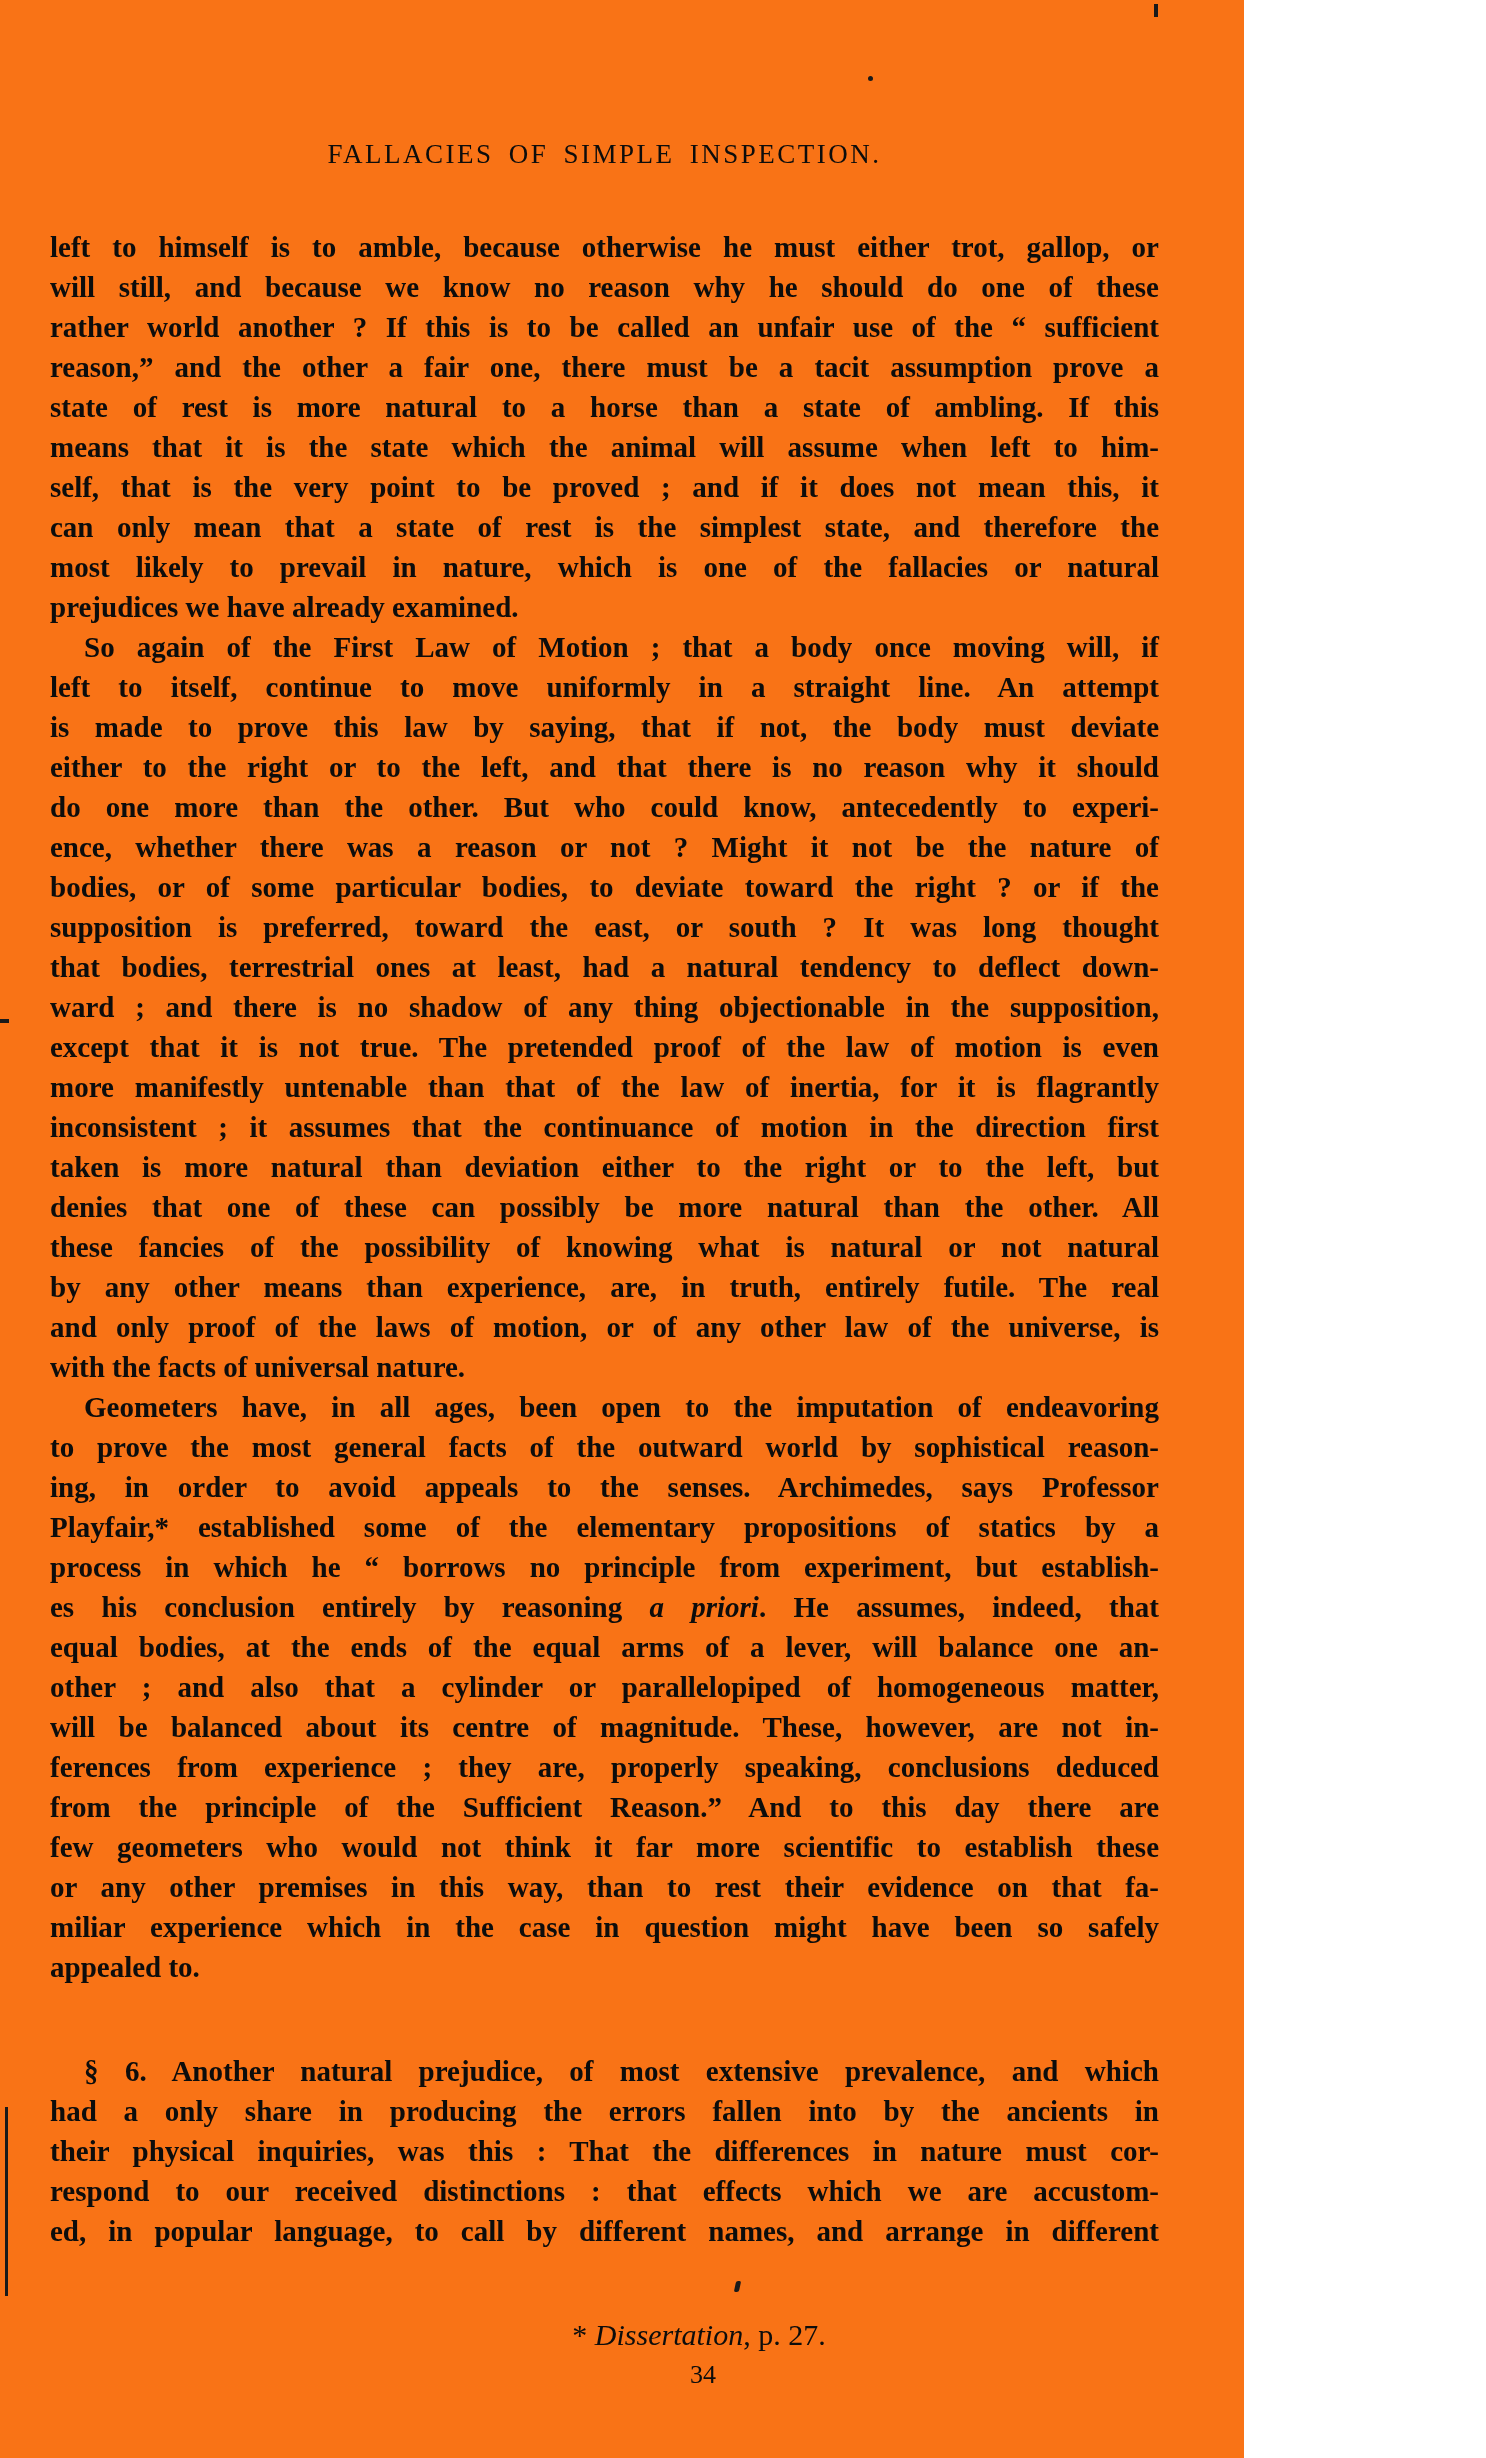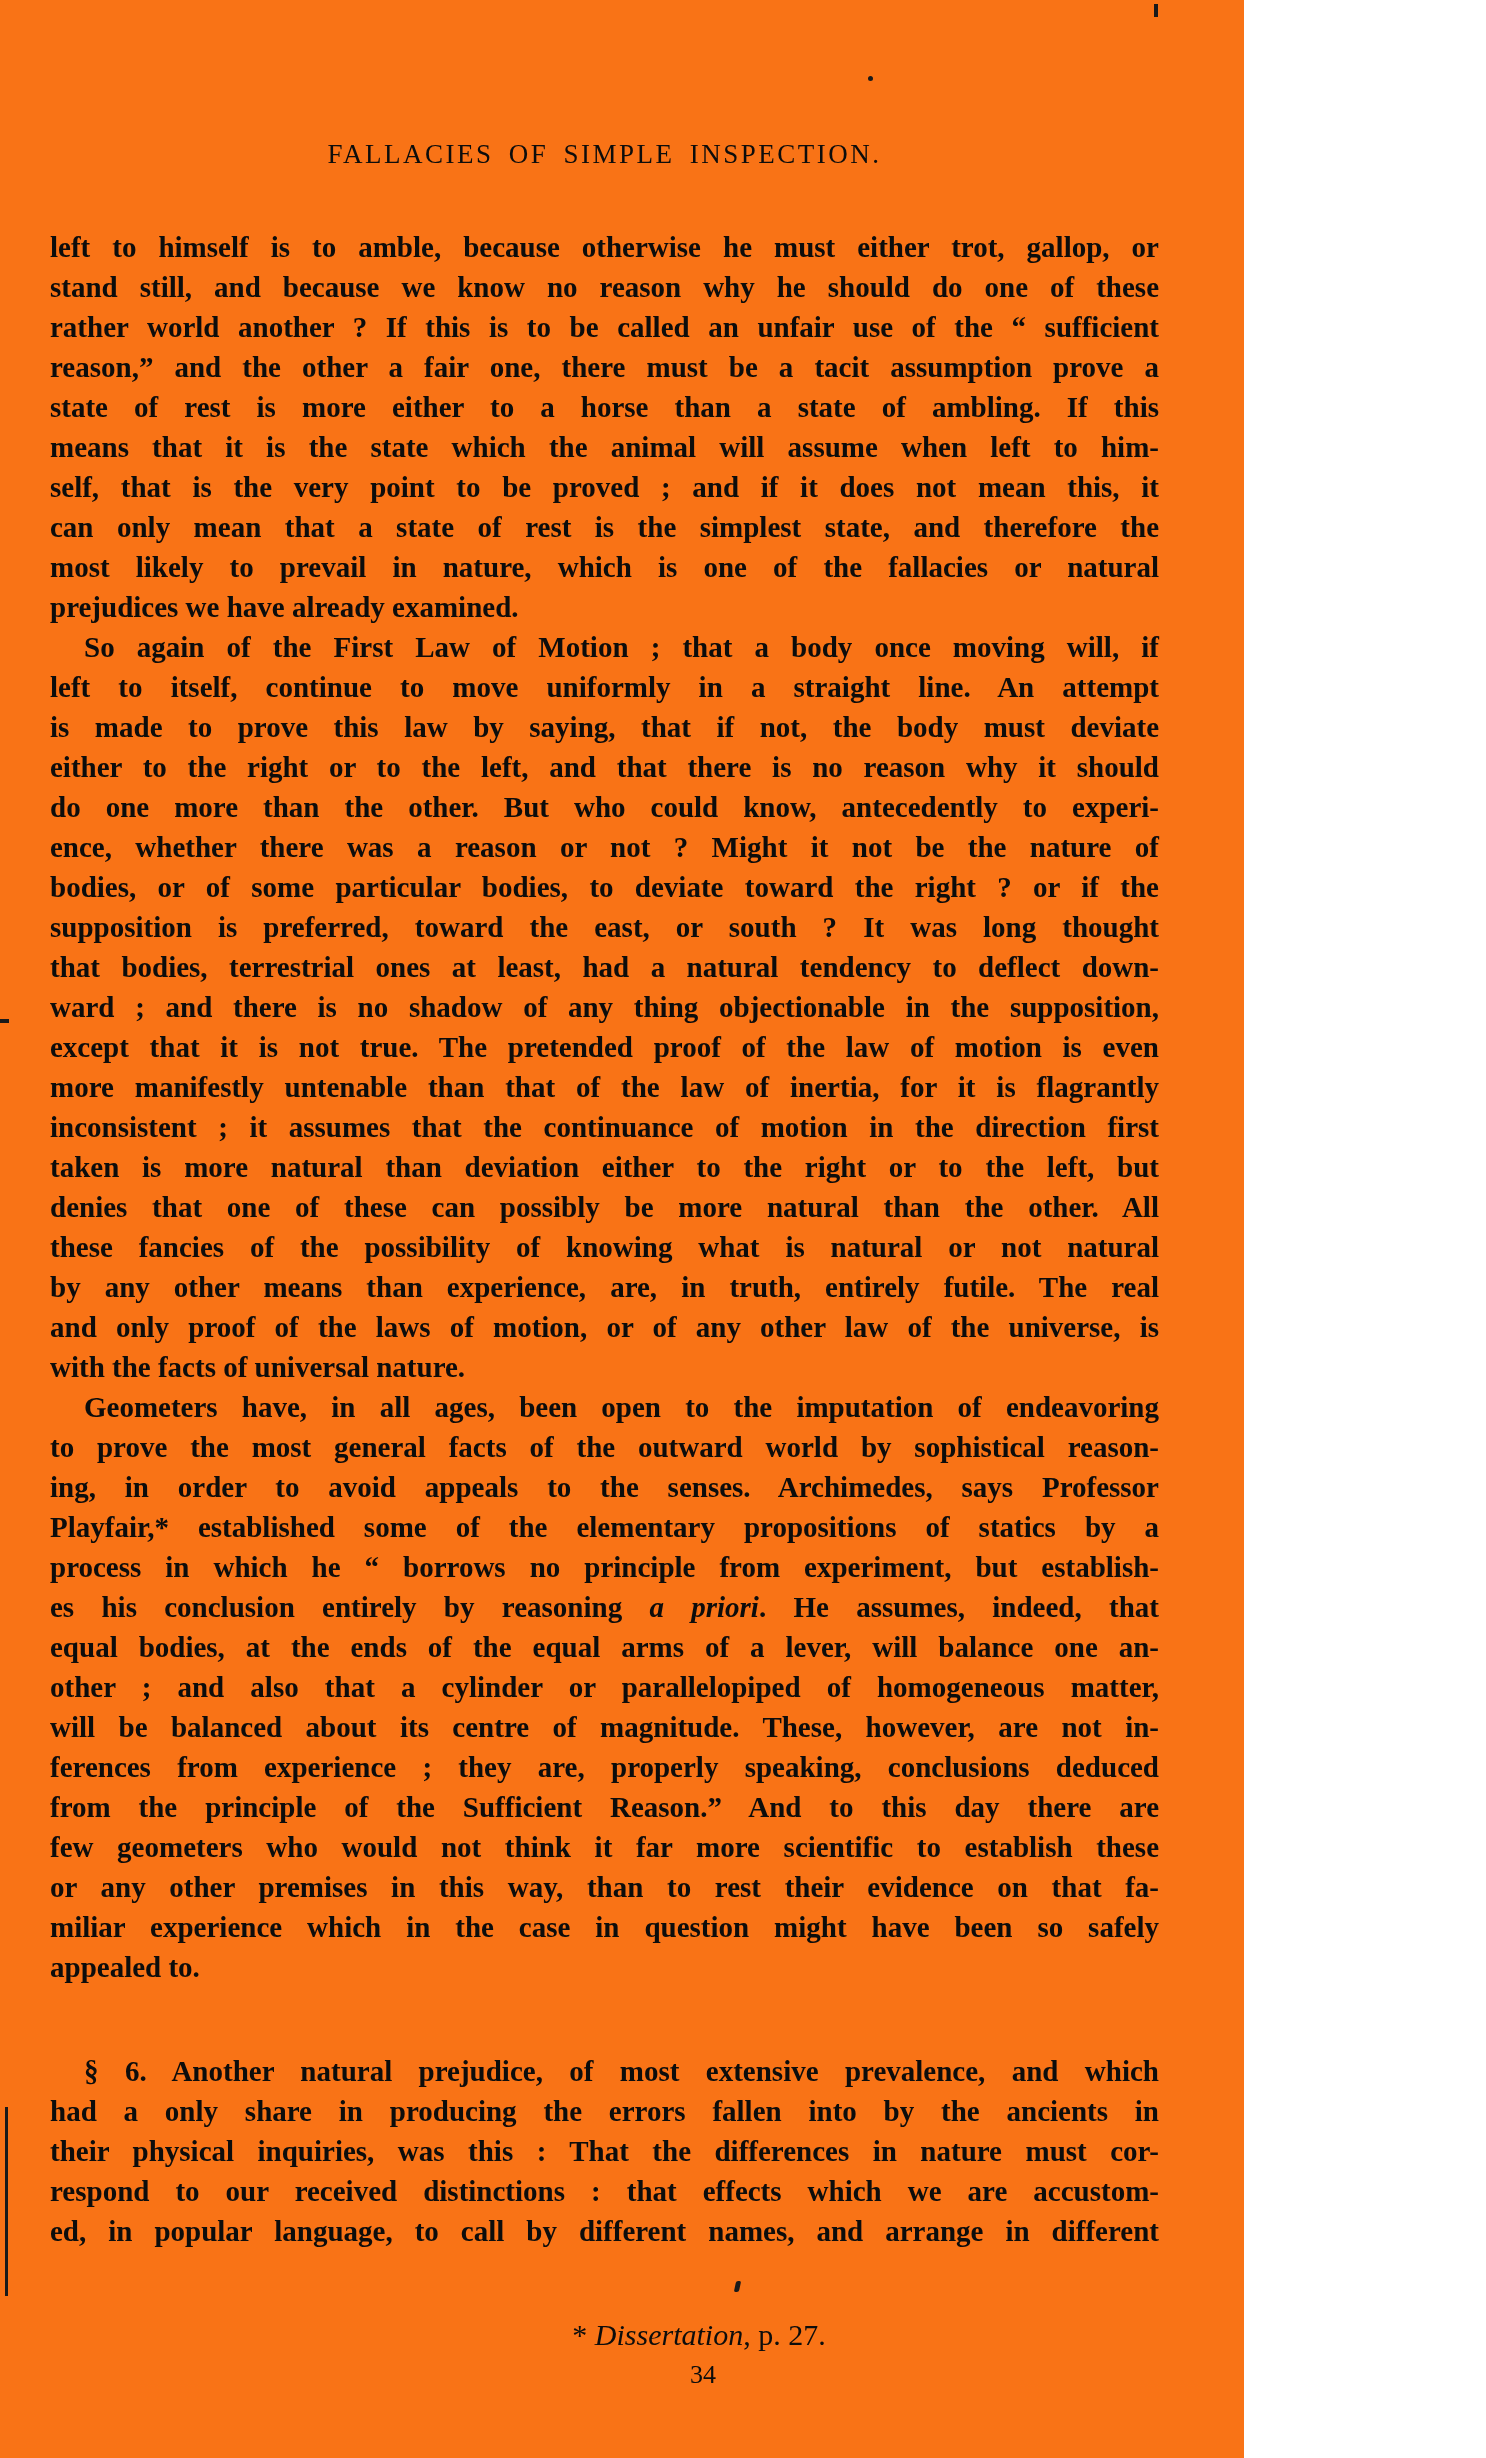--- a/index.html
+++ b/index.html
@@ -81,24 +81,24 @@
 
 <div class="page">
 
   <div class="running-head">FALLACIES OF SIMPLE INSPECTION.</div>
 
   <div class="page-number">529</div>
 
   <div class="body-text">
       <div class="paragraph">
         <div class="line">left to himself is to amble, because otherwise he must either trot, gallop, or</div>
-        <div class="line">stand still, and because we know no reason why he should do one of these</div>
+        <div class="line">will still, and because we know no reason why he should do one of these</div>
         <div class="line">rather world another ? If this is to be called an unfair use of the “ sufficient</div>
         <div class="line">reason,” and the other a fair one, there must be a tacit assumption prove a</div>
-        <div class="line">state of rest is more either to a horse than a state of ambling. If this</div>
+        <div class="line">state of rest is more natural to a horse than a state of ambling. If this</div>
         <div class="line">means that it is the state which the animal will assume when left to him-</div>
         <div class="line">self, that is the very point to be proved ; and if it does not mean this, it</div>
         <div class="line">can only mean that a state of rest is the simplest state, and therefore the</div>
         <div class="line">most likely to prevail in nature, which is one of the fallacies or natural</div>
         <div class="line last">prejudices we have already examined.</div>
       </div>
       <div class="paragraph indent">
         <div class="line">So again of the First Law of Motion ; that a body once moving will, if</div>
         <div class="line">left to itself, continue to move uniformly in a straight line. An attempt</div>
         <div class="line">is made to prove this law by saying, that if not, the body must deviate</div>

